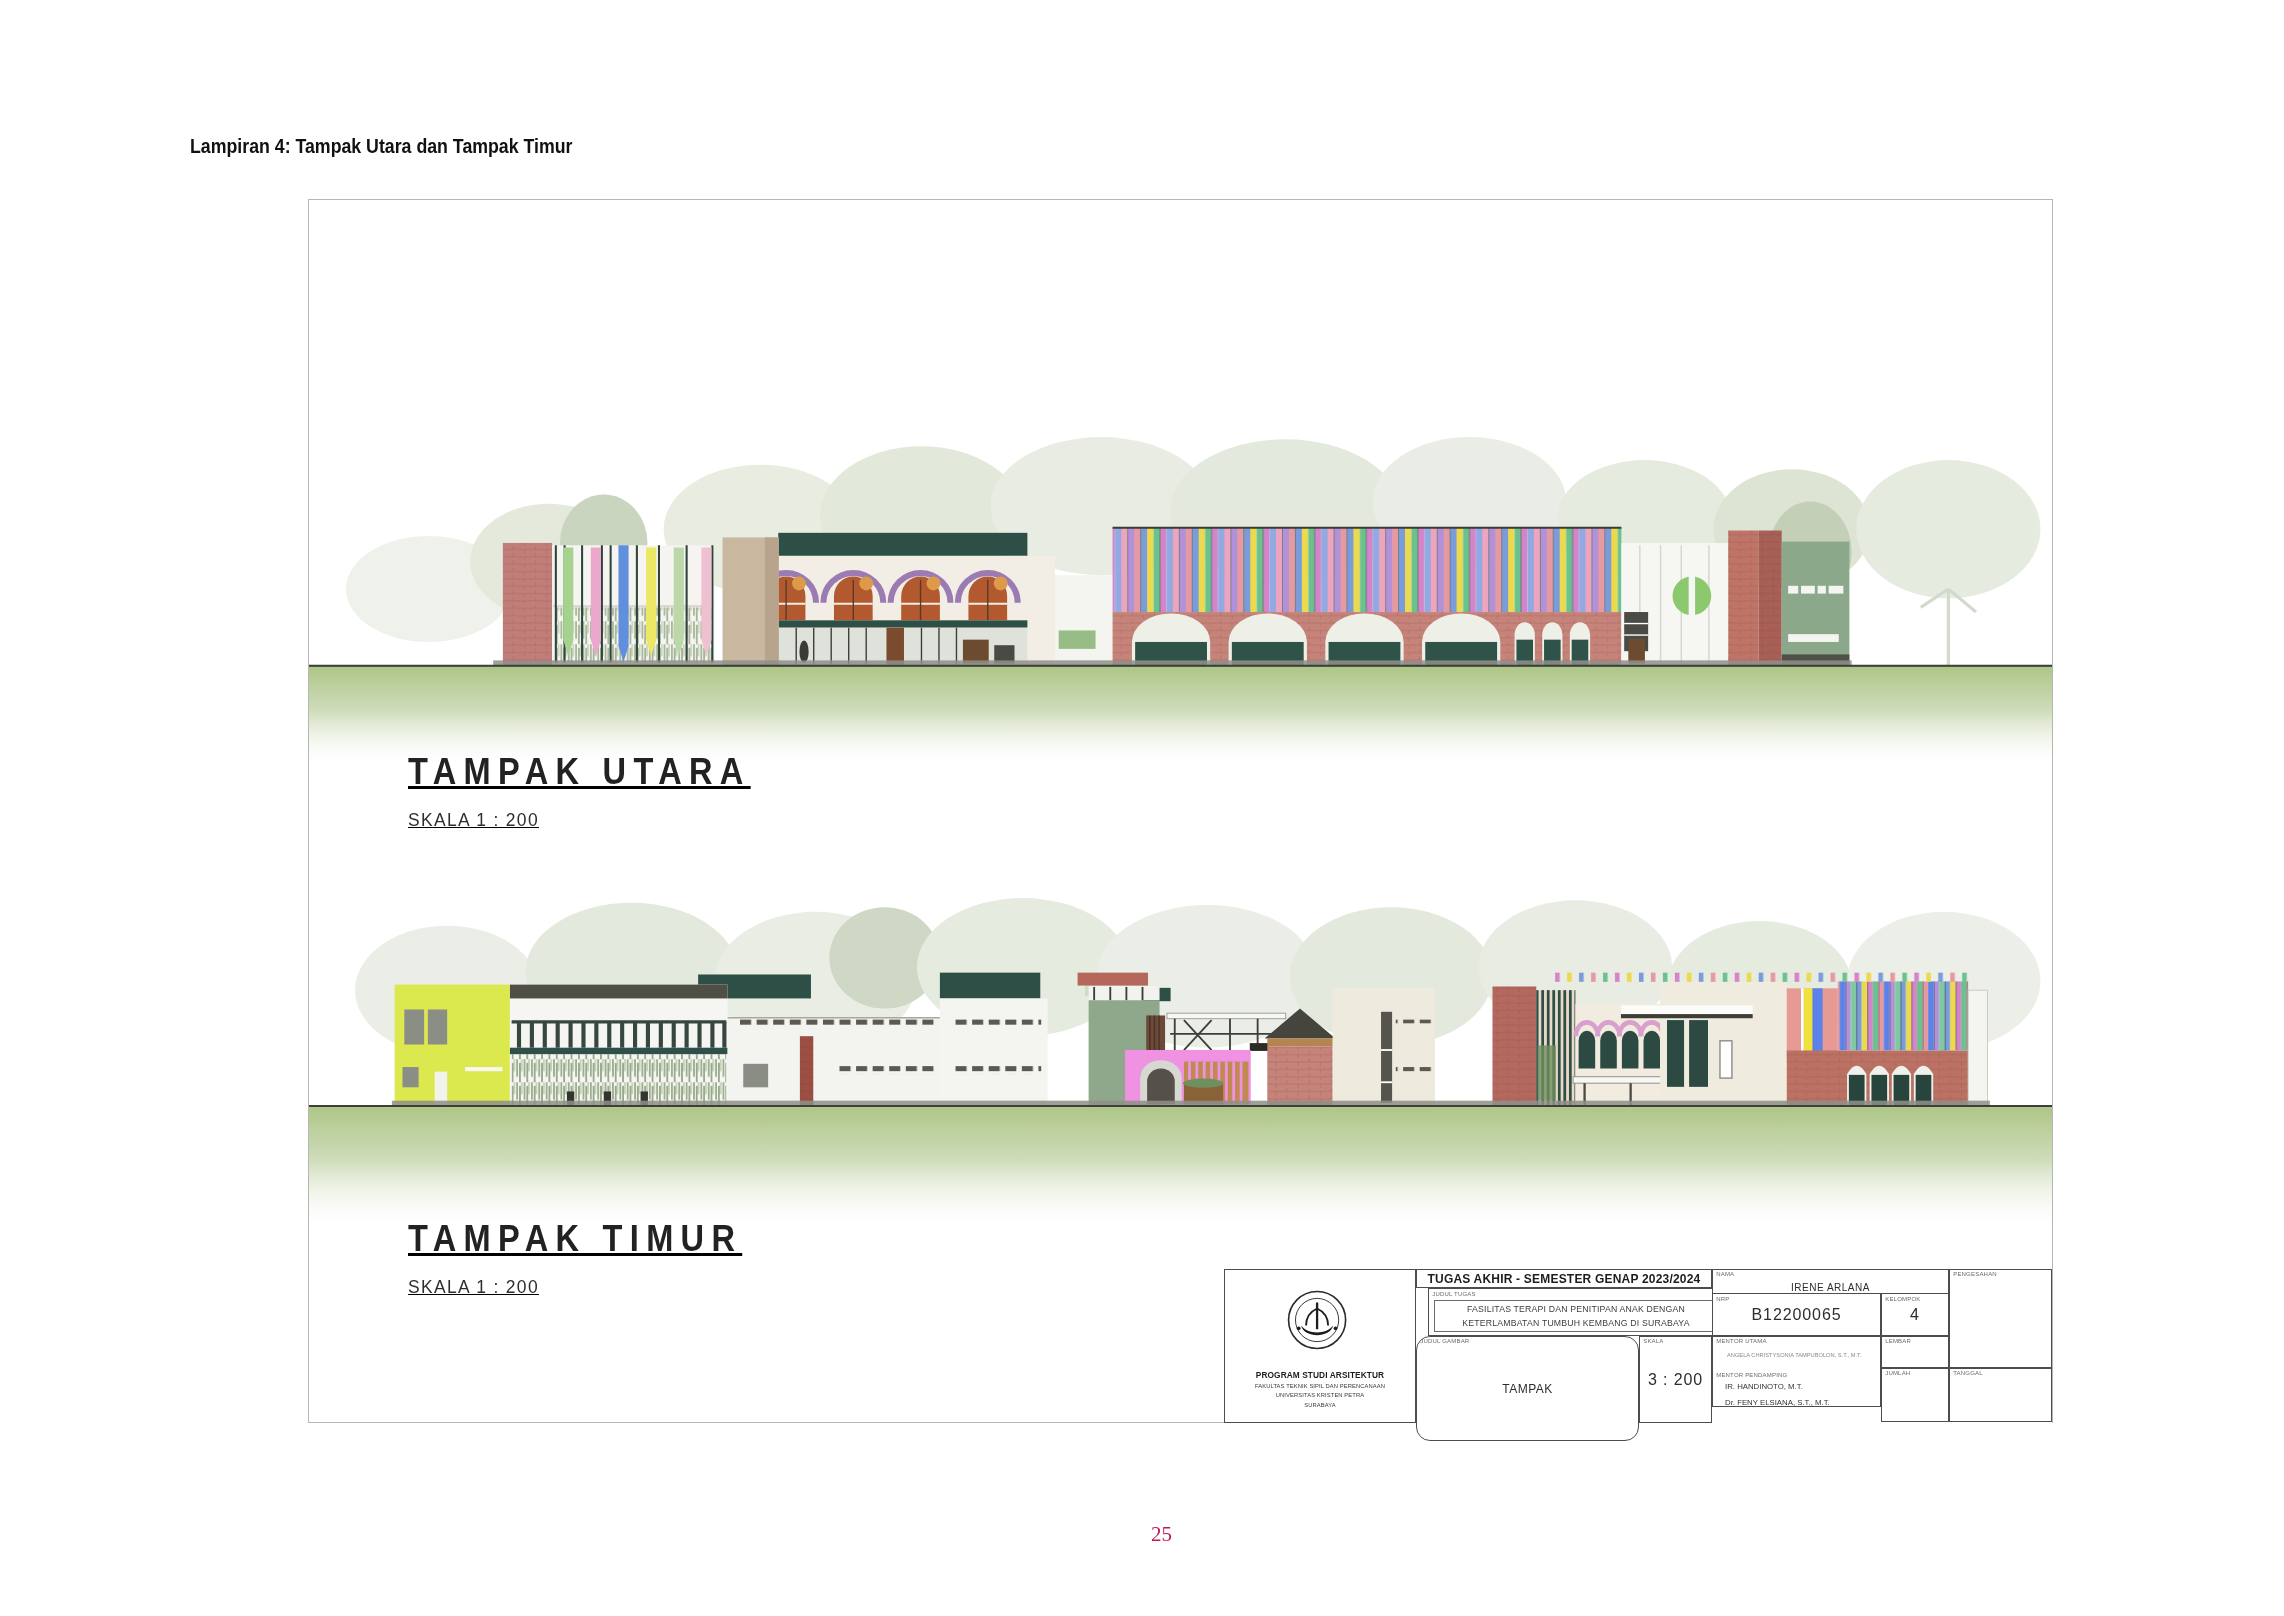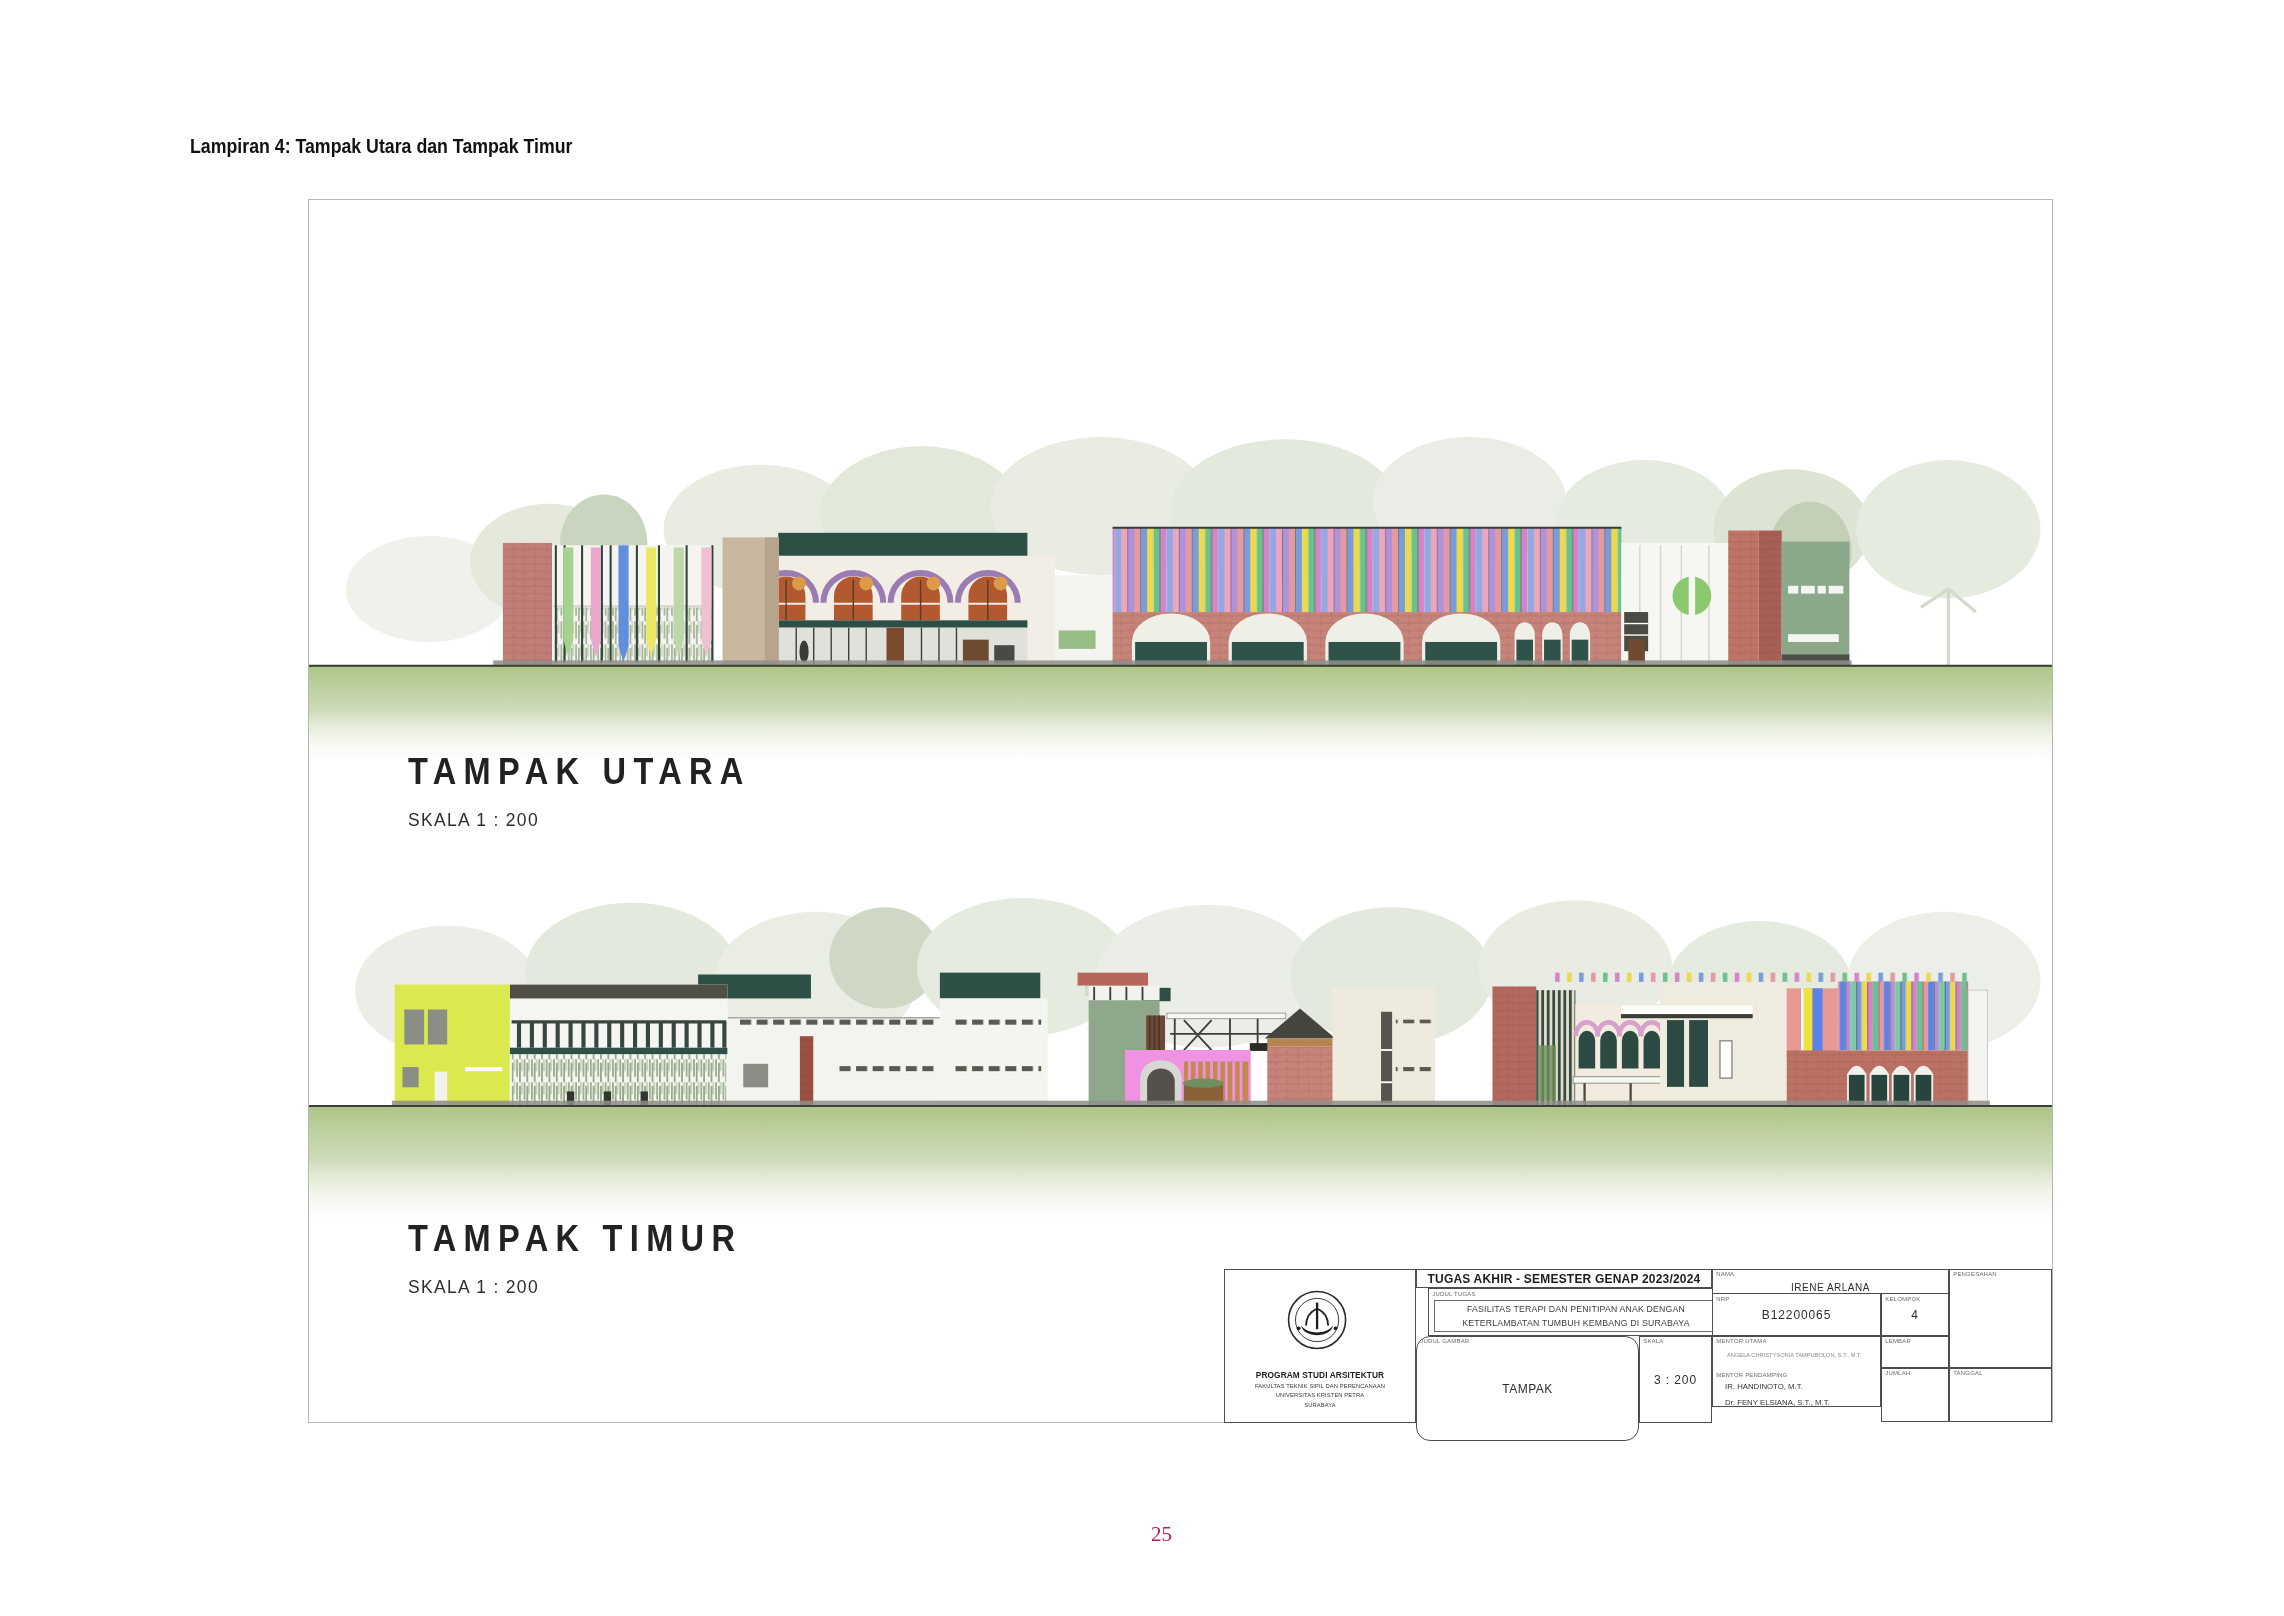--- a/index.html
+++ b/index.html
@@ -11,38 +11,38 @@
     font-size:19.3px;font-weight:bold;color:#111;
     transform:scaleX(.92);transform-origin:left top;white-space:nowrap;
   }
 
   .sheet-panel{
     position:absolute;left:308px;top:199px;width:1745px;height:1224px;
     border:0.9px solid #b4b8b2;background:#ffffff;box-sizing:border-box;
   }
   .drawing-svg{position:absolute;left:0;}
 
-  .caption{position:absolute;}
+  .caption{position:absolute;text-decoration:underline;}
   .caption .cap-title{
     font-size:37px;font-weight:bold;color:#222;letter-spacing:8.3px;
     transform:scaleX(.88);transform-origin:left top;white-space:nowrap;
   }
   .caption .cap-scale{
     font-size:18.4px;color:#2e2e2e;letter-spacing:1.4px;margin-top:15.7px;
     transform:scaleX(.95);transform-origin:left top;white-space:nowrap;
   }
 
   
   .tblock{position:absolute;left:1224px;top:1269px;width:828px;height:154px;
     background:#fff;color:#222;}
   .cell{position:absolute;border:0.9px solid #4d4d4d;box-sizing:border-box;background:#fff;}
   .lbl{position:absolute;top:1.4px;left:3.2px;font-size:6px;color:#6a6a6a;letter-spacing:0.2px;white-space:nowrap;}
   .cflex{display:flex;align-items:center;justify-content:center;width:100%;height:100%;}
   .v-big{font-size:12px;color:#2d2d2d;letter-spacing:0.5px;white-space:nowrap;}
-  .v-huge{font-size:12px;color:#2d2d2d;letter-spacing:0.9px;white-space:nowrap;}
+  .v-huge{font-size:16px;color:#2d2d2d;letter-spacing:0.9px;white-space:nowrap;}
   .tb-header{font-size:12px;font-weight:bold;color:#1d1d1d;letter-spacing:0.2px;white-space:nowrap;}
   .judul-box{position:absolute;left:4.6px;top:25px;right:4.6px;bottom:3.7px;border:0.9px solid #6a6a6a;
     display:flex;flex-direction:column;align-items:center;justify-content:center;gap:3.7px;}
   .judul-line{font-size:8.7px;color:#3c3c3c;letter-spacing:0.2px;white-space:nowrap;}
   .mentor-name{position:absolute;left:12px;font-size:7.8px;color:#333;white-space:nowrap;}
   .mentor-utama-name{position:absolute;left:14px;top:14px;font-size:6.2px;color:#8a8a8a;white-space:nowrap;transform:scaleX(.92);transform-origin:left top;}
   .inst{position:absolute;left:0;right:0;text-align:center;}
   .inst-bold{font-size:8.3px;font-weight:bold;color:#1c1c1c;letter-spacing:0.1px;}
   .inst-small{font-size:5.8px;color:#3a3a3a;letter-spacing:0.1px;}
 

